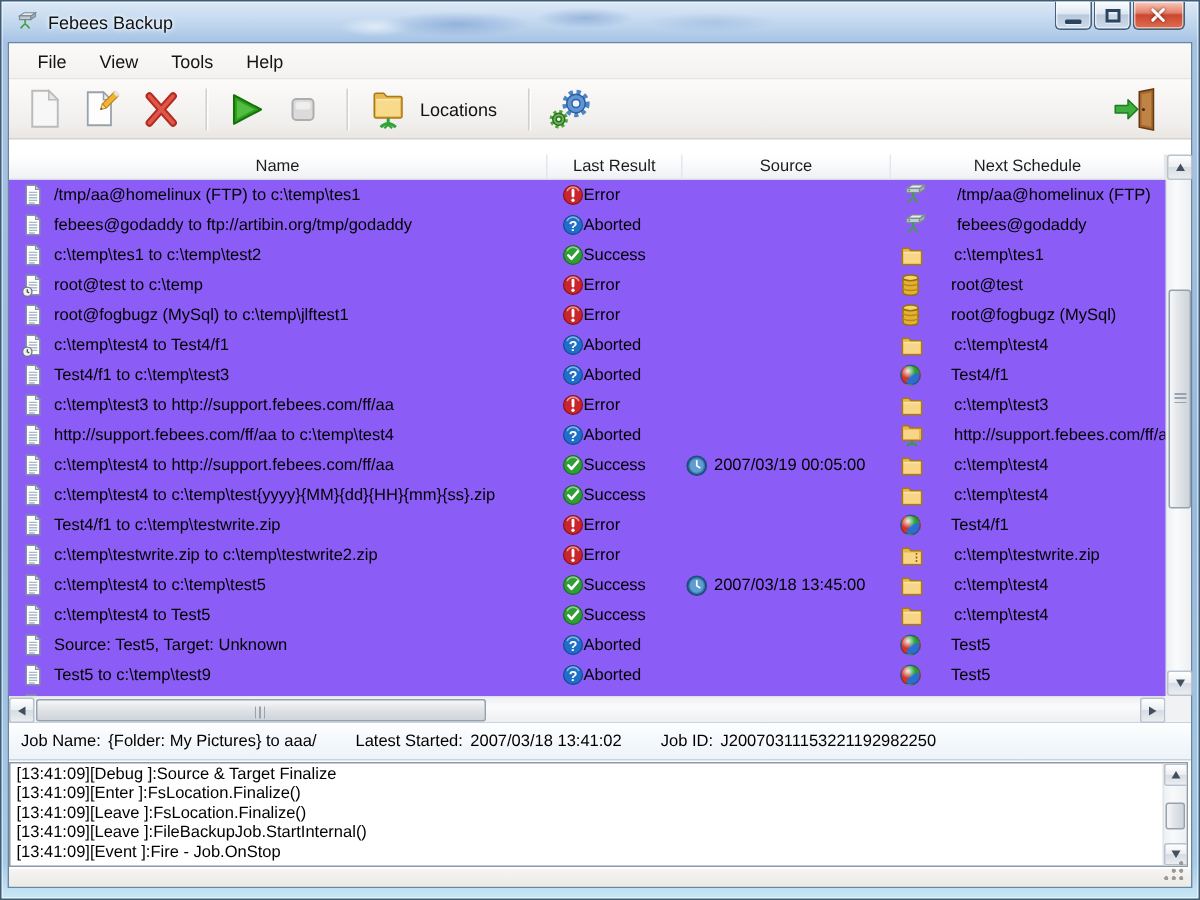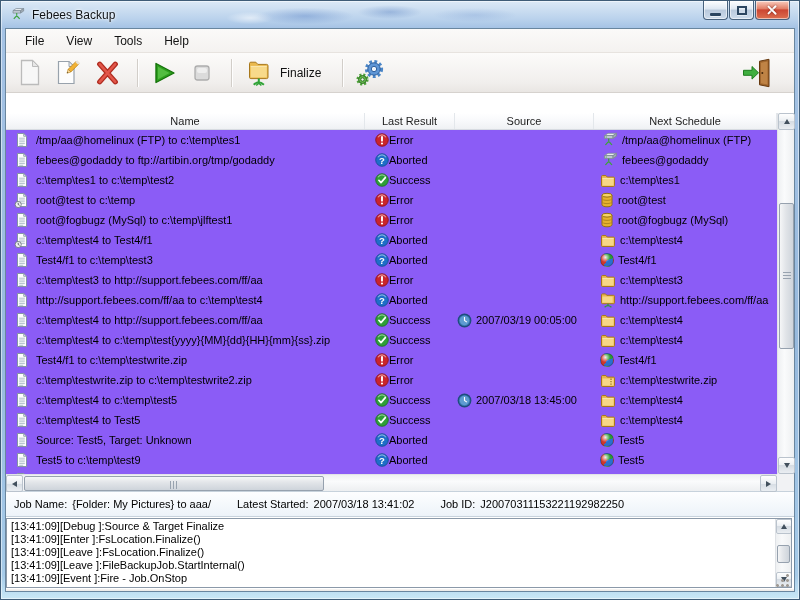--- a/index.html
+++ b/index.html
@@ -31,31 +31,31 @@
   .menubar{height:24px;display:flex;align-items:center;padding-left:8px;background:linear-gradient(180deg,#fbfaf9,#f4f2f0);border-bottom:1px solid #e7e3df;flex:none}
   .menu-item{font-size:12px;color:#141414;padding:3px 11px}
   .toolbar{height:40px;display:flex;align-items:center;padding:0 8px;flex:none;
     background:linear-gradient(180deg,#fcfbfa,#f1efed 75%,#e9e6e3);border-bottom:1px solid #d6d2ce}
   .tb-btn{display:flex;align-items:center;padding:3px 4px;border-radius:3px;margin-right:5px}
   .tb-label{font-size:12px;color:#111;margin:0 4px 0 6px}
   .tb-sep{width:1px;height:28px;background:#d2cec9;box-shadow:1px 0 0 #fefefe;margin:0 8px;flex:none}
   .tb-exit{margin-left:auto;margin-right:9px}
   .icon{display:inline-flex;flex:none;align-items:center;justify-content:center}
   
-  .listview{margin-top:20px;height:378px;position:relative;background:#fff;flex:none}
+  .listview{margin-top:10px;height:378px;position:relative;background:#fff;flex:none}
   .lv-header{display:grid;grid-template-columns:359px 90px 139px 183px;height:17px;
     background:linear-gradient(180deg,#ffffff,#f8f9fb 50%,#eff1f4);border-bottom:1px solid #d7dbe1}
   .lv-hcell{display:flex;align-items:center;justify-content:center;font-size:11px;color:#1c1c1c;border-right:1px solid #e3e7eb;height:100%}
   .lv-rows{height:344px;overflow:hidden;background:#8b5cf6}
   .lv-row{display:grid;grid-template-columns:359px 90px 139px 183px;height:20px;align-items:center;font-size:11px;color:#000}
   .cell{display:flex;align-items:center;overflow:hidden;white-space:nowrap;height:100%}
   .c-name{padding-left:8px;gap:6px}
   .c-result{padding-left:10px;gap:0}
   .c-sched{padding-left:2px;gap:4px}
-  .c-source{padding-left:6px;gap:4px}
+  .c-source{padding-left:6px;gap:20px}
   .sphere-shape{width:14px;height:14px;border-radius:50%;display:inline-block;border:1px solid rgba(40,40,40,.35);
     background:radial-gradient(circle at 36% 28%,rgba(255,255,255,.9),rgba(255,255,255,0) 42%),
     conic-gradient(from 210deg,#ce372a 0 34%,#2e9c36 34% 62%,#2a6fce 62% 100%)}
   
   .vsb{position:absolute;right:0;top:0;width:17px;height:361px;background:linear-gradient(90deg,#eef0f2,#fafbfc 40%,#edeff1);border-left:1px solid #e1e3e7}
   .sb-btn{position:absolute;width:17px;height:17px;background:linear-gradient(180deg,#fefefe,#eaeef2 50%,#d6dce3 50%,#eaeef2);border:1px solid #bac3cd;border-radius:2px;display:flex;align-items:center;justify-content:center}
   .vsb .up{left:0;top:0}.vsb .down{left:0;top:344px}
   .vsb-thumb{position:absolute;left:1px;top:90px;width:15px;height:146px;border:1px solid #96a1ae;border-radius:2px;
     background:linear-gradient(90deg,#f5f6f7,#e1e4e8 45%,#ced4db)}
   .vsb-thumb::after{content:"";position:absolute;left:3px;top:50%;margin-top:-4px;width:8px;height:8px;
@@ -178,21 +178,21 @@
         <div class="tb-btn">
           <span class="icon">
             <svg width="30" height="30" viewBox="0 0 30 30">
               <path d="M5.5 5.5c0-.8.5-1.3 1.3-1.3h5l2 2.2h8.9c.8 0 1.3.5 1.3 1.3v11.6c0 .8-.5 1.3-1.3 1.3H6.8c-.8 0-1.3-.5-1.3-1.3z" fill="#eab94e" stroke="#a8781c"></path>
               <path d="M6.7 8.4h16.1v11H6.7z" fill="#f8da8a"></path>
               <path d="M6.7 8.4h16.1" stroke="#fbe9b4"></path>
               <path d="M14.8 20.6v3.2M9.7 26.8c1.9-1.7 3.6-2.5 5.1-2.5s3.2.8 5.1 2.5" stroke="#2fa336" stroke-width="2" fill="none"></path>
               <path d="M12.2 27.5l2.6-2.4 2.6 2.4" stroke="#2fa336" stroke-width="1.5" fill="none"></path>
             </svg>
           </span>
-          <span class="tb-label">Finalize</span>
+          <span class="tb-label">Locations</span>
         </div>
         <div class="tb-sep"></div>
         <div class="tb-btn">
           <span class="icon">
             <svg width="31" height="29" viewBox="0 0 31 29">
               <circle cx="19" cy="11" r="7.4" fill="none" stroke="#4a86c8" stroke-width="3.4" stroke-dasharray="2.7 2.3"></circle>
               <circle cx="19" cy="11" r="6.2" fill="#5e96d6" stroke="#2d5f9e"></circle>
               <circle cx="19" cy="11" r="2.7" fill="#eef4fb" stroke="#2d5f9e"></circle>
               <circle cx="7.5" cy="21.5" r="4.8" fill="none" stroke="#4ea33a" stroke-width="2.6" stroke-dasharray="2 1.8"></circle>
               <circle cx="7.5" cy="21.5" r="4" fill="#66b84f" stroke="#2f7022"></circle>

